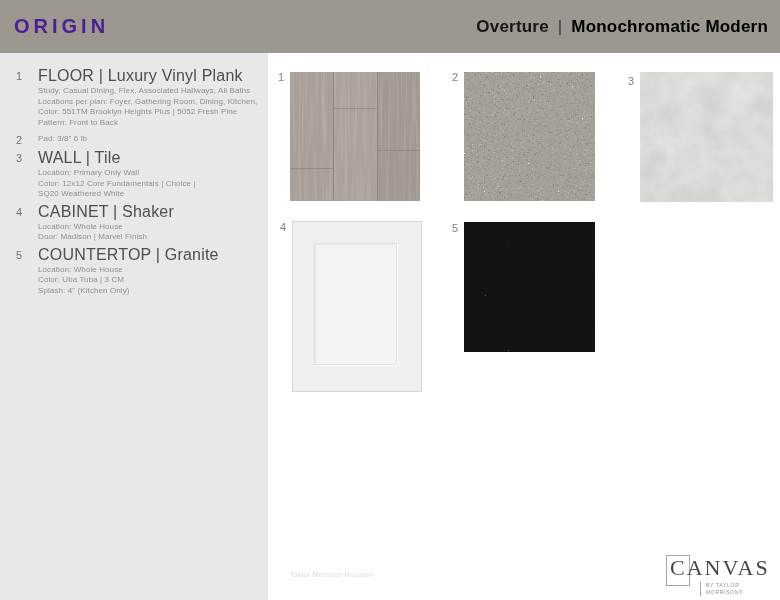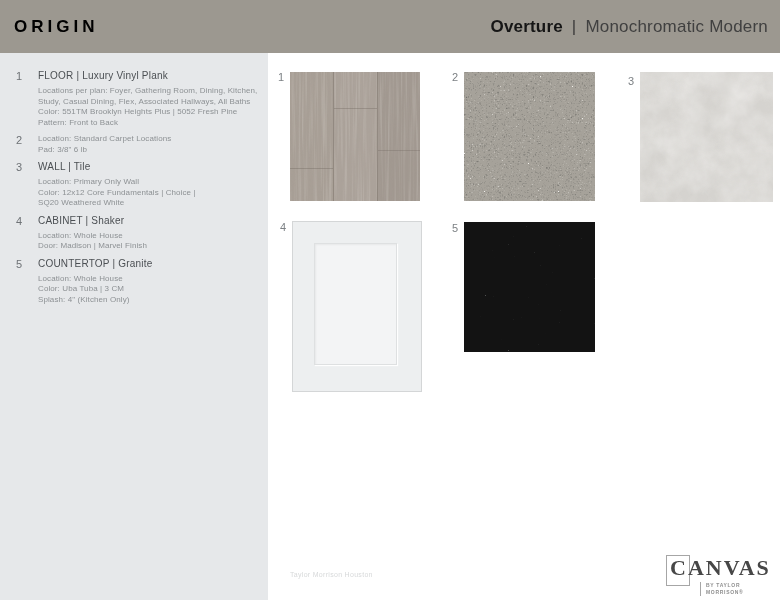--- a/index.html
+++ b/index.html
@@ -10,39 +10,39 @@
     -webkit-font-smoothing:antialiased;
   }
 
   
   .header {
     position:absolute; left:0; top:0; width:780px; height:53px;
     background:#9c9890; display:flex; align-items:center; justify-content:space-between;
     padding:0 12px 0 14px;
   }
   .brand {
-    font-size:17px; font-weight:700; letter-spacing:4px; color:#000000;
+    font-size:20px; font-weight:700; letter-spacing:4px; color:#4c1d95;
   }
   .collection-title { font-size:17px; color:#2c2c2c; letter-spacing:0.2px; }
   .collection-title .coll { font-weight:700; color:#161616;margin-left:40px; }
   .collection-title .div { font-weight:300; color:#3a3a3a; padding:0 4px; }
-  .collection-title .style { font-weight:400; color:#404040;margin-top:36px; }
+  .collection-title .style { font-weight:700; color:#000000;margin-top:36px; }
 
   
   .sidebar {
     position:absolute; left:0; top:53px; width:268px; height:547px;
     background:#e6e8ea; padding:17px 10px 0 16px;
   }
   .spec { display:flex; margin-bottom:6px; }
   .spec-num {
     width:22px; flex:0 0 22px; font-size:11px; color:#6e7276; line-height:12px;
   }
   .spec-body { flex:1; min-width:0; }
   .spec-title {
-    font-size:10px; line-height:12px; margin-bottom:4px;
+    font-size:16px; line-height:12px; margin-bottom:4px;
     color:#4b4f53; letter-spacing:0.2px; font-weight:400;
   }
   .spec-line {
     font-size:8px; line-height:10.5px; color:#8d9194; white-space:nowrap;
     letter-spacing:0.1px;
   }
 
   
   .swatch { position:absolute; overflow:hidden; }
   .swatch svg { display:block; width:100%; height:100%; }
@@ -70,21 +70,21 @@
     position:absolute; left:21px; right:24px; top:21px; bottom:26px;
     background:#f3f4f5; border:1px solid #dee0e1;
     box-shadow:inset 1px 1px 2px rgba(0,0,0,0.05), 1px 1px 1px rgba(255,255,255,0.9);
   }
 
   
   .credit {
     position:absolute; left:290px; top:571px;
     font-size:7px; color:#d7d9da; letter-spacing:0.3px;
   }
-  .canvas-logo { position:absolute; left:666px; top:552px; width:110px; height:42px;font-weight:bold; }
+  .canvas-logo { position:absolute; left:666px; top:552px; width:110px; height:42px; }
   .c-frame {
     position:absolute; left:0px; top:3px; width:24px; height:31px;
     border:1px solid #a6a6a6;
   }
   .canvas-word {
     position:absolute; left:4px; top:4px;
     font-family:"Liberation Serif", serif; font-size:22px; line-height:24px;
     letter-spacing:2px; color:#474747;
   }
   .canvas-tagline {
@@ -139,31 +139,30 @@
     <span class="style">Monochromatic Modern</span>
   </div>
 </div>
 
 <div class="sidebar">
 
   <div class="spec">
     <span class="spec-num">1</span>
     <div class="spec-body">
       <div class="spec-title">FLOOR | Luxury Vinyl Plank</div>
+      <div class="spec-line">Study, Casual Dining, Flex, Associated Hallways, All Baths</div>
       <div class="spec-line">Locations per plan: Foyer, Gathering Room, Dining, Kitchen,</div>
-      <div class="spec-line">Study, Casual Dining, Flex, Associated Hallways, All Baths</div>
       <div class="spec-line">Color: 551TM Brooklyn Heights Plus | 5052 Fresh Pine</div>
       <div class="spec-line">Pattern: Front to Back</div>
     </div>
   </div>
 
   <div class="spec">
     <span class="spec-num">2</span>
     <div class="spec-body">
-      <div class="spec-line">Location: Standard Carpet Locations</div>
       <div class="spec-line">Pad: 3/8" 6 lb</div>
     </div>
   </div>
 
   <div class="spec">
     <span class="spec-num">3</span>
     <div class="spec-body">
       <div class="spec-title">WALL | Tile</div>
       <div class="spec-line">Location: Primary Only Wall</div>
       <div class="spec-line">Color: 12x12 Core Fundamentals | Choice |</div>

